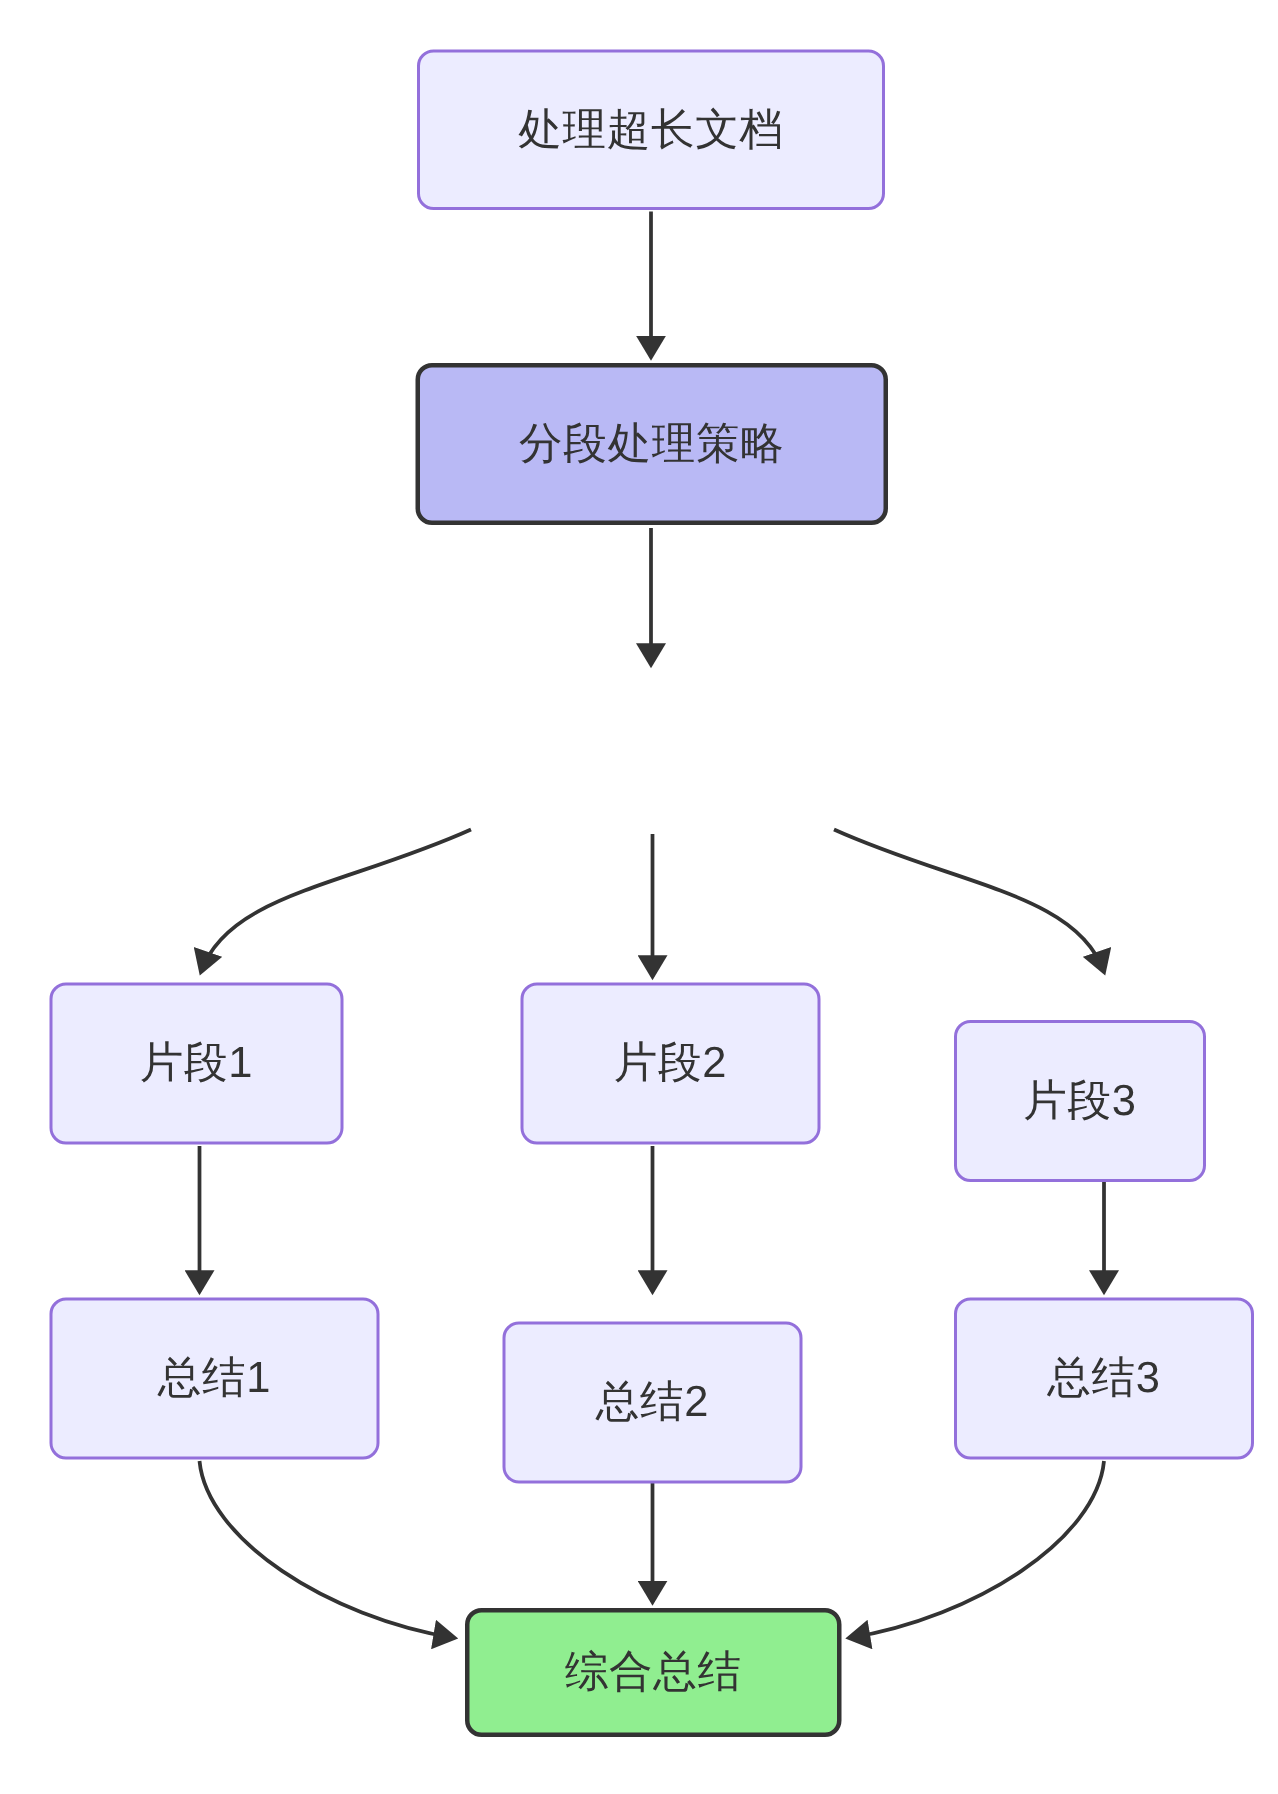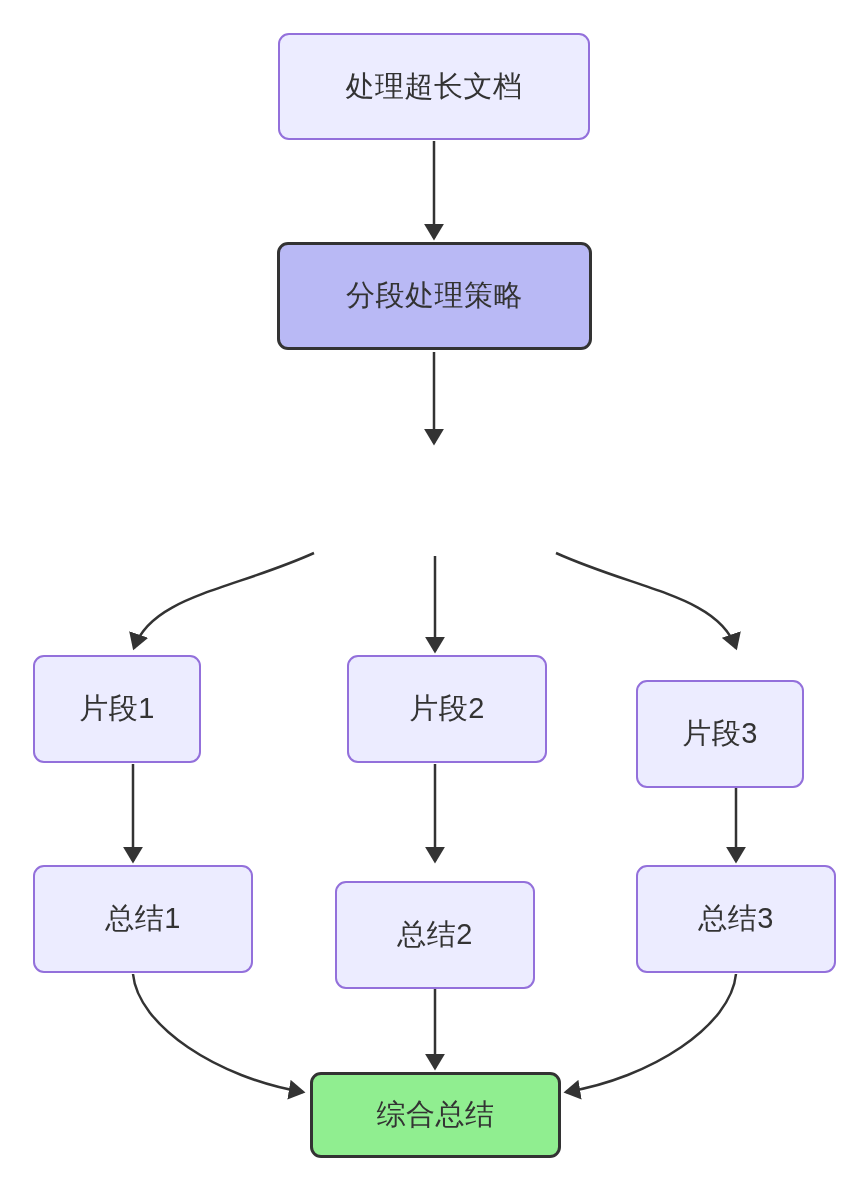--- a/index.html
+++ b/index.html
@@ -76,21 +76,21 @@
 
   <div class="node" style="left:278px; top:33px; width:312px; height:107px;">
     <span>处理超长文档</span>
   </div>
 
   <div class="node emphasis" style="left:277px; top:242px; width:315px; height:108px;">
     <span>分段处理策略</span>
   </div>
 
 
-  <div class="node" style="left:33px; top:655px; width:168px; height:108px;">
+  <div class="node" style="left:33px; top:655px; width:196px; height:108px;">
     <span>片段1</span>
   </div>
 
   <div class="node" style="left:335px; top:655px; width:200px; height:108px;margin-left:12px;">
     <span>片段2</span>
   </div>
 
   <div class="node" style="left:636px; top:655px; width:168px; height:108px;margin-top:25px;">
     <span>片段3</span>
   </div>

